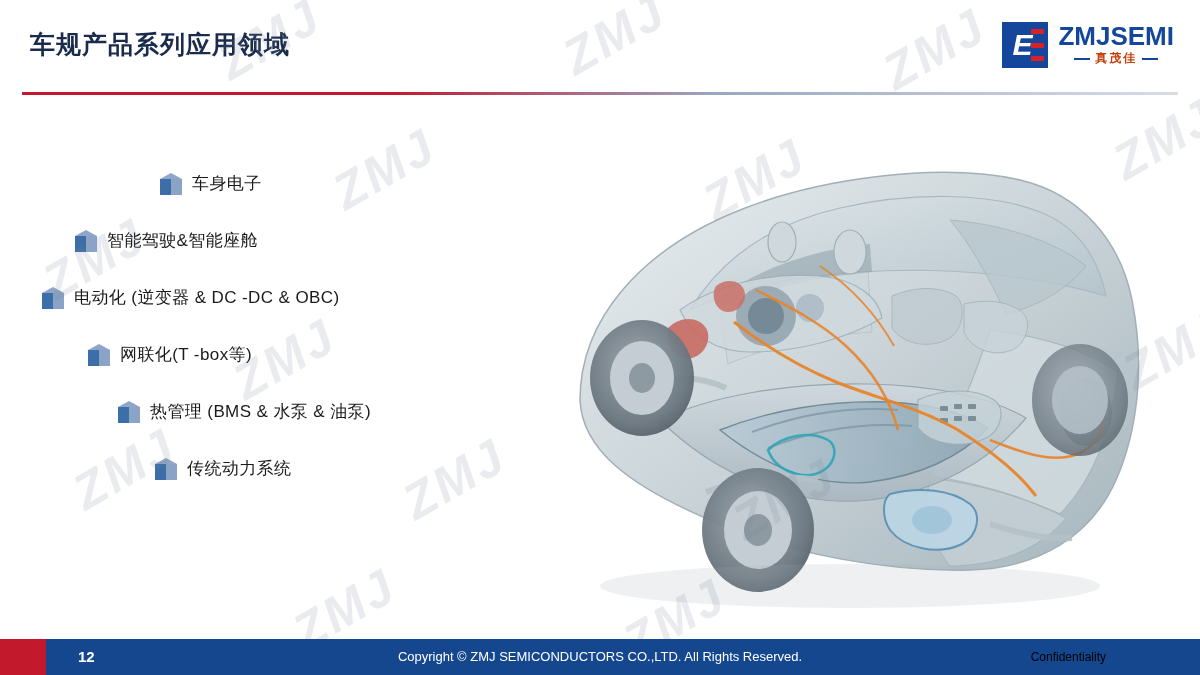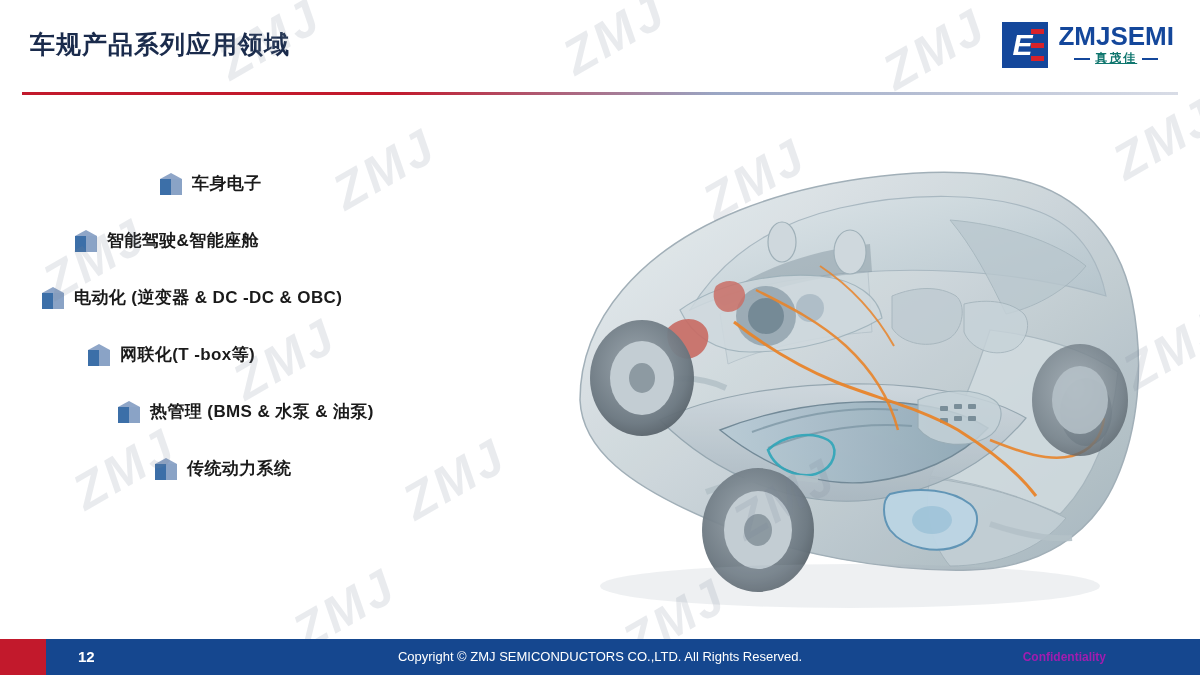--- a/index.html
+++ b/index.html
@@ -97,23 +97,22 @@
     color: #14479b;
     letter-spacing: 0px;
     line-height: 1.05;
   }
   .logo-cn {
     display: flex;
     align-items: center;
     gap: 5px;
     font-size: 12px;
     font-weight: bold;
-    color: #0f766e;
+    color: #c2410c;
     letter-spacing: 2px;
-    text-decoration: underline;
   }
   .logo-cn .bar {
     display: inline-block;
     width: 16px;
     height: 2px;
     background: #14479b;
   }
 
   
   .bullets {
@@ -150,21 +149,21 @@
     background: #3c6fa8;
   }
   .cube .right {
     position: absolute;
     left: 11px; top: 6px;
     width: 11px; height: 16px;
     background: #8aa3c6;
   }
   .bullet-label {
     font-size: 17px;
-    font-weight: bold;
+    font-weight: normal;
     color: #1a1a1a;
     letter-spacing: 0.4px;
   }
 
   
   .car-area {
     position: absolute;
     left: 520px;
     top: 100px;
     width: 680px;
@@ -229,22 +228,22 @@
     text-align: center;
     font-size: 13px;
     font-weight: normal;
     color: #ffffff;
   }
   .confidentiality {
     position: absolute;
     right: 70px;
     top: 11px;
     font-size: 12px;
-    font-weight: bold;
-    color: #a21caf;
+    font-weight: normal;
+    color: #000000;
   }
 </style>
 </head>
 <body>
 
 <div class="slide">
 
   <div class="header">
     <div class="slide-title">车规产品系列应用领域</div>
 

